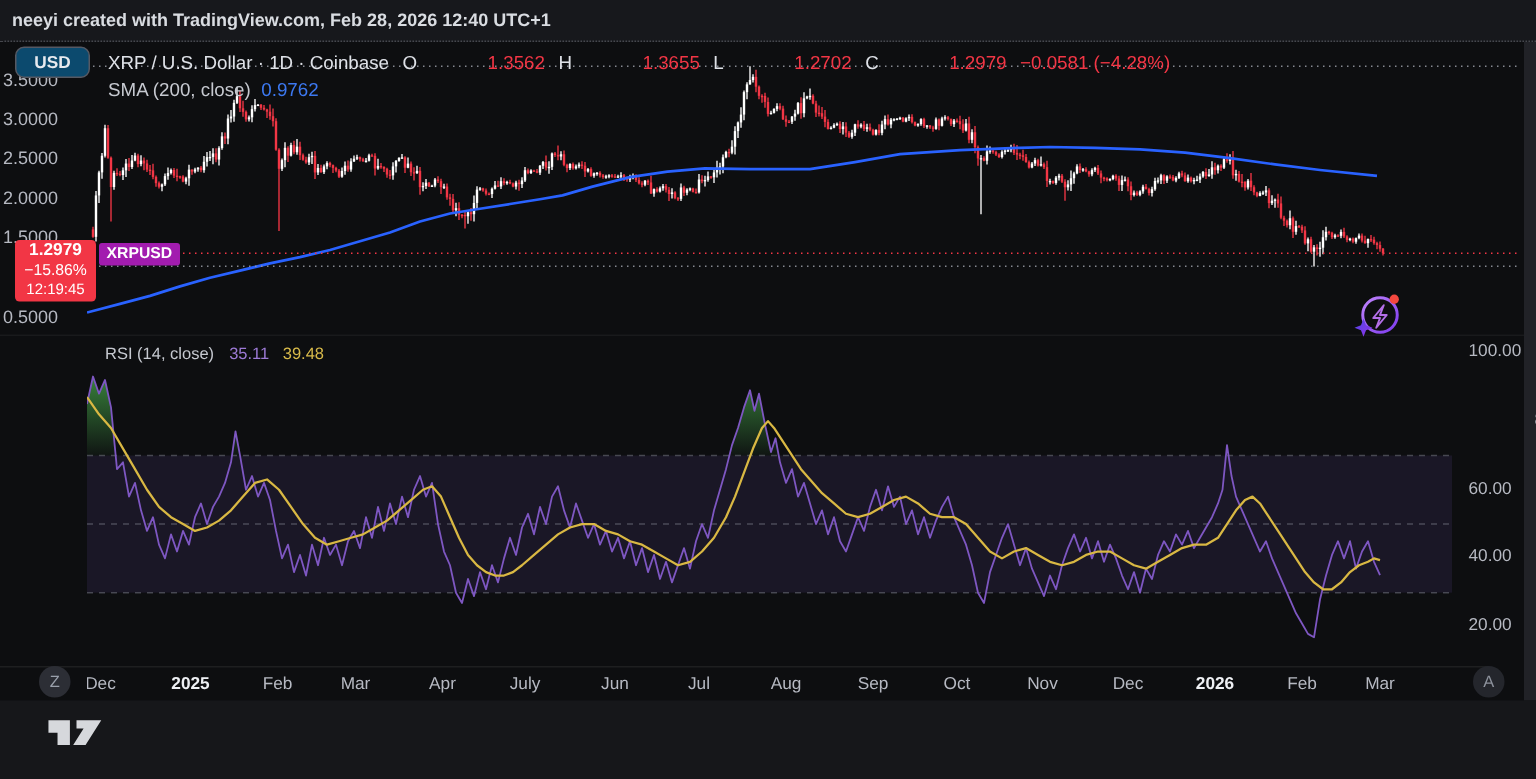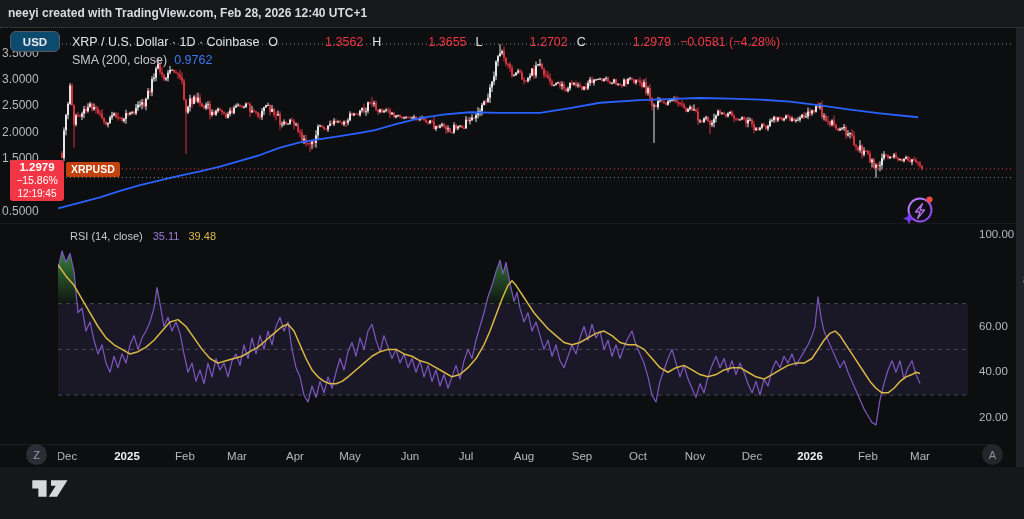--- a/index.html
+++ b/index.html
@@ -34,21 +34,21 @@
   .ttick.major{color:#eef0f4;font-weight:700;}
   .circle-btn{position:absolute;top:444px;width:21px;height:21px;border-radius:50%;background:#2c2e35;color:#9aa0ab;
               font-size:11px;display:flex;align-items:center;justify-content:center;z-index:4;cursor:pointer;}
   .circle-btn.a{left:982px;background:#24262c;color:#8d929c;}
   .circle-btn.z{left:26px;}
   .price-box{position:absolute;left:10px;top:160px;width:54px;height:41px;background:#f23645;border-radius:3px;
              color:#fff;text-align:center;z-index:6;padding-top:1px;box-sizing:border-box;}
   .pb-price{font-size:11.5px;font-weight:700;line-height:13px;}
   .pb-chg{font-size:10.5px;line-height:13px;}
   .pb-cd{font-size:10px;line-height:13px;}
-  .sym-badge{position:absolute;left:66px;top:162px;height:15px;line-height:15px;padding:0 5px;background:#c2410c;
+  .sym-badge{position:absolute;left:66px;top:162px;height:15px;line-height:15px;padding:0 5px;background:#a21caf;
              border-radius:2px;color:#fff;font-size:10.5px;font-weight:700;z-index:6;}
   .flash-btn{position:absolute;left:901px;top:191px;width:38px;height:38px;z-index:5;cursor:pointer;}
 </style>
 </head>
 <body>
 
 <div class="stage" id="stage">
 
   <div>
     <svg id="chart" width="1024" height="519" viewBox="0 0 1024 519">
@@ -989,21 +989,21 @@
   </div>
   <div class="sym-badge">XRPUSD</div>
 
   <div class="taxis">
     <div class="taxis-labels" id="time-labels">
         <div class="ttick" style="left: 9px;">Dec</div>
         <div class="ttick major" style="left: 69px;">2025</div>
         <div class="ttick" style="left: 127px;">Feb</div>
         <div class="ttick" style="left: 179px;">Mar</div>
         <div class="ttick" style="left: 237px;">Apr</div>
-        <div class="ttick" style="left: 292px;">May</div>
+        <div class="ttick" style="left: 292px;">July</div>
         <div class="ttick" style="left: 352px;">Jun</div>
         <div class="ttick" style="left: 408px;">Jul</div>
         <div class="ttick" style="left: 466px;">Aug</div>
         <div class="ttick" style="left: 524px;">Sep</div>
         <div class="ttick" style="left: 580px;">Oct</div>
         <div class="ttick" style="left: 637px;">Nov</div>
         <div class="ttick" style="left: 694px;">Dec</div>
         <div class="ttick major" style="left: 752px;">2026</div>
         <div class="ttick" style="left: 810px;">Feb</div>
         <div class="ttick" style="left: 862px;">Mar</div>

